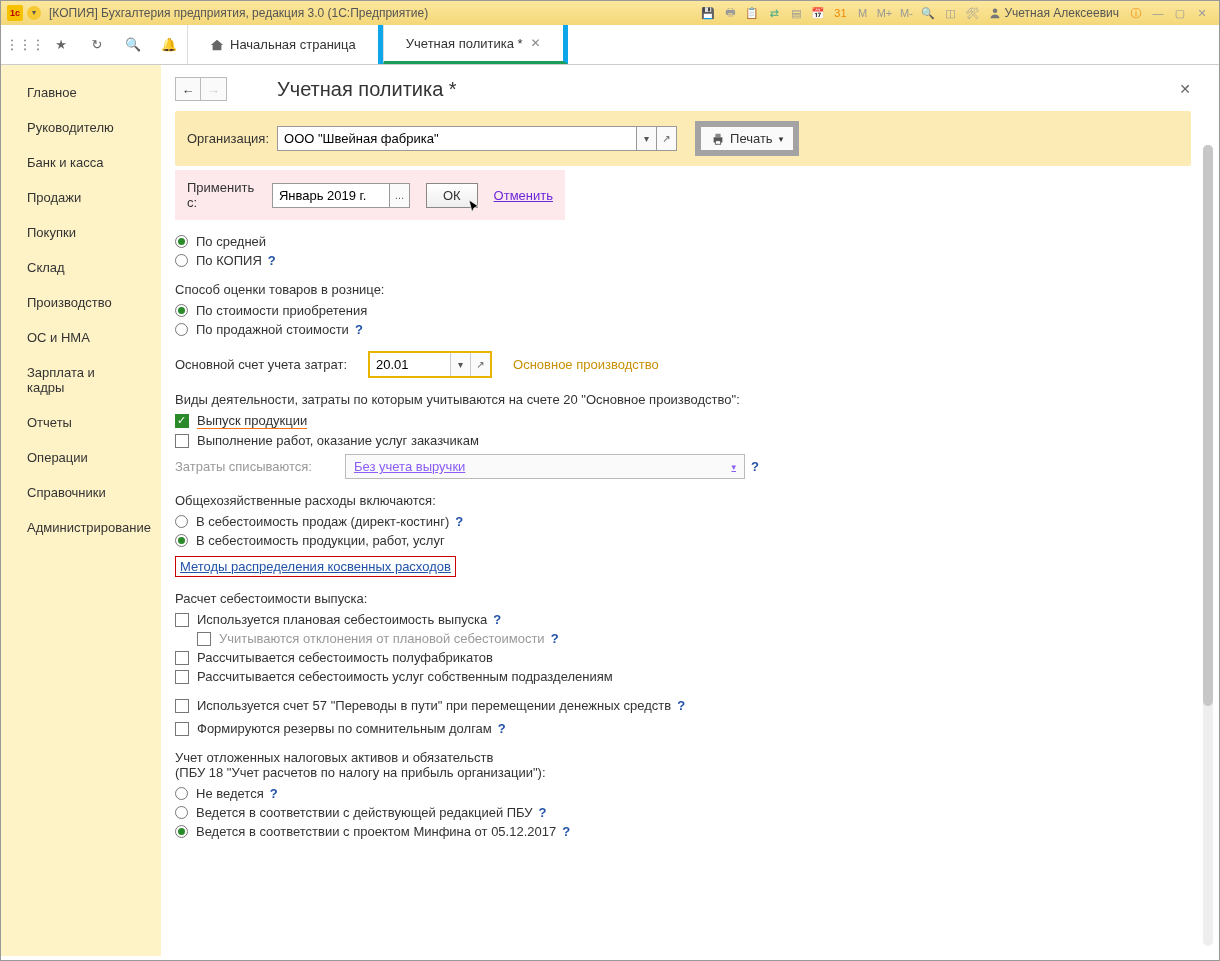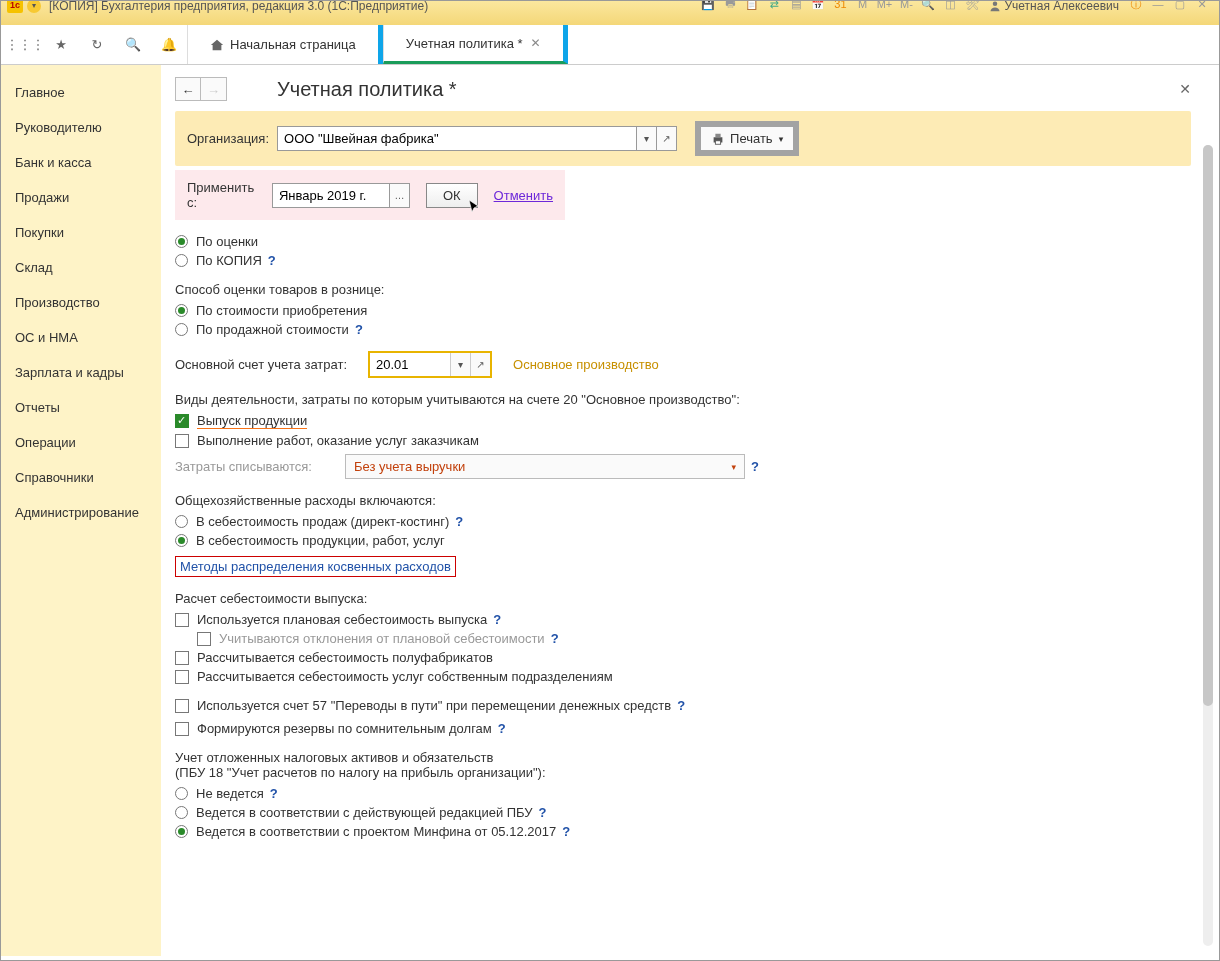--- a/index.html
+++ b/index.html
@@ -1,19 +1,19 @@
 <!DOCTYPE html>
 <html><head>
 <meta charset="utf-8">
 <style>
 * { box-sizing: border-box; margin: 0; padding: 0; }
 body { font-family: Arial, sans-serif; font-size: 13px; color: #333; background: #fff; width: 1220px; height: 961px; overflow: hidden; border: 1px solid #999; }
 
 
-.titlebar { height: 20px; background: linear-gradient(#fbe79e,#f4d778); display: flex; align-items: flex-end; padding: 12px 6px; font-size: 12px; color: #555; }
+.titlebar { height: 20px; background: linear-gradient(#fbe79e,#f4d778); display: flex; align-items: center; padding: 12px 6px; font-size: 12px; color: #555; }
 .titlebar .logo { width: 16px; height: 16px; background: #f6c200; border-radius: 2px; margin-right: 4px; display:flex; align-items:center; justify-content:center; font-size:9px; font-weight:bold; color:#b00; }
 .titlebar .dd { width:14px; height:14px; background:#f7c933; border-radius:50%; margin-right:8px; text-align:center; line-height:13px; font-size:8px; color:#555;}
 .titlebar .title { flex: 0 0 auto; }
 .titlebar .spacer { flex: 1; }
 .titlebar .ticon { width:18px; height:18px; margin: 0 2px; display:flex; align-items:center; justify-content:center; font-size:11px; color:#999; cursor:pointer; }
 .titlebar .ticon.g { color:#4a8; }
 .titlebar .ticon.o { color:#e80; }
 .titlebar .user { font-size:12px; color:#555; margin:0 6px; display:flex; align-items:center; }
 .titlebar .user svg { width:12px; height:12px; margin-right:3px; }
 
@@ -22,21 +22,21 @@
 .tabstrip .tool { width:36px; display:flex; align-items:center; justify-content:center; color:#666; cursor:pointer; }
 .tabstrip .tab { display:flex; align-items:center; padding:0 22px; border-left:1px solid #ddd; border-right:5px solid #0ea5e9; cursor:pointer; font-size:13px; }
 .tabstrip .tab.home svg { width:14px; height:14px; margin-right:6px; fill:#666; }
 .tabstrip .tab.active { border-bottom:3px solid #1a9c5a; }
 .tabstrip .tab .x { margin-left:8px; font-size:12px; color:#888; }
 
 .mainrow { display:flex; height: calc(100% - 68px); }
 
 
 .sidebar { width:160px; background:#fef3c7; padding-top:10px; }
-.sidebar .item { padding:10px 14px; font-size:13px; color:#333; cursor:pointer; }
+.sidebar .item { padding:10px 26px; font-size:13px; color:#333; cursor:pointer; }
 
 
 .content { flex:1; position:relative; padding:12px 28px 12px 14px; overflow:hidden; }
 .content .scrollbar { position:absolute; right:6px; top:80px; bottom:10px; width:10px; background:#eee; border-radius:5px; }
 .content .scrollbar .thumb { position:absolute; left:0; right:0; top:0; height:70%; background:#c7c7c7; border-radius:5px; }
 
 .toprow { display:flex; align-items:center; margin-bottom:10px; }
 .navbtn { width:26px; height:24px; border:1px solid #bbb; background:#fafafa; display:flex; align-items:center; justify-content:center; cursor:pointer; }
 .navbtn + .navbtn { border-left:none; }
 .navbtn.disabled { color:#ccc; }
@@ -68,24 +68,24 @@
 .help { color:#2152a8; margin-left:6px; cursor:pointer; font-weight:bold; }
 
 .acct { display:flex; align-items:center; margin-top:14px;gap:13px; }
 .acct .combo { border:2px solid #e8b400; }
 .acct .combo input { border:none; width:80px; }
 .acct .combo .cbtn { border:none; border-left:1px solid #ccc; }
 .acct .hint { color:#c79000; margin-left:8px; }
 
 .under-red { border-bottom:1px solid #f97316; display:inline-block; }
 .boxed-red { border:1.5px solid #c00; padding:2px 4px; display:inline-block; }
-.link { color:#2152a8; cursor:pointer; }
+.link { color:#2152a8; text-decoration:underline; cursor:pointer; }
 .muted { color:#999; }
 
-.dropdown { border:1px solid #bbb; background:#fafafa; padding:4px 8px; width:400px; display:flex; justify-content:space-between; align-items:center; color:#c2410c; }
+.dropdown { border:1px solid #bbb; background:#fafafa; padding:4px 8px; width:400px; display:flex; justify-content:space-between; align-items:center; color:#8b5cf6;text-decoration:underline; }
 .row-indent { margin-left:22px; }
 
 svg.cursor { width:16px; height:16px; }
 </style>
 </head>
 <body>
 
 <div class="titlebar">
   <div class="logo">1c</div>
   <div class="dd">▾</div>
@@ -194,21 +194,21 @@
         <svg class="cursor" viewBox="0 0 16 16">
             <path d="M2 1l3 12 2-4 4-2z" fill="#000" stroke="#fff" stroke-width="0.7"></path>
           </svg>
       </div>
       <span class="cancel">Отменить</span>
     </div>
 
     <div class="section">
       <div class="radio sel">
           <span class="c"></span>
-          <span>По оценки</span>
+          <span>По средней</span>
         </div>
       <div class="radio">
           <span class="c"></span>
           <span>По КОПИЯ</span>
           <span class="help">?</span>
         </div>
     </div>
 
     <div class="section">
       <div class="head">Способ оценки товаров в рознице:</div>

